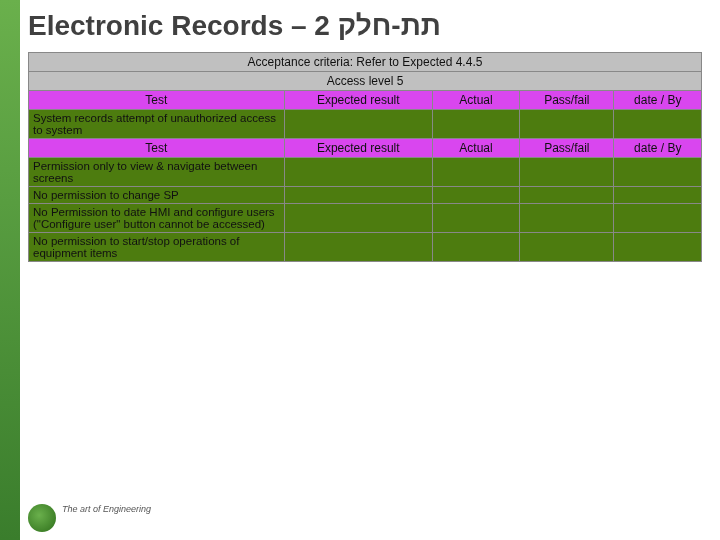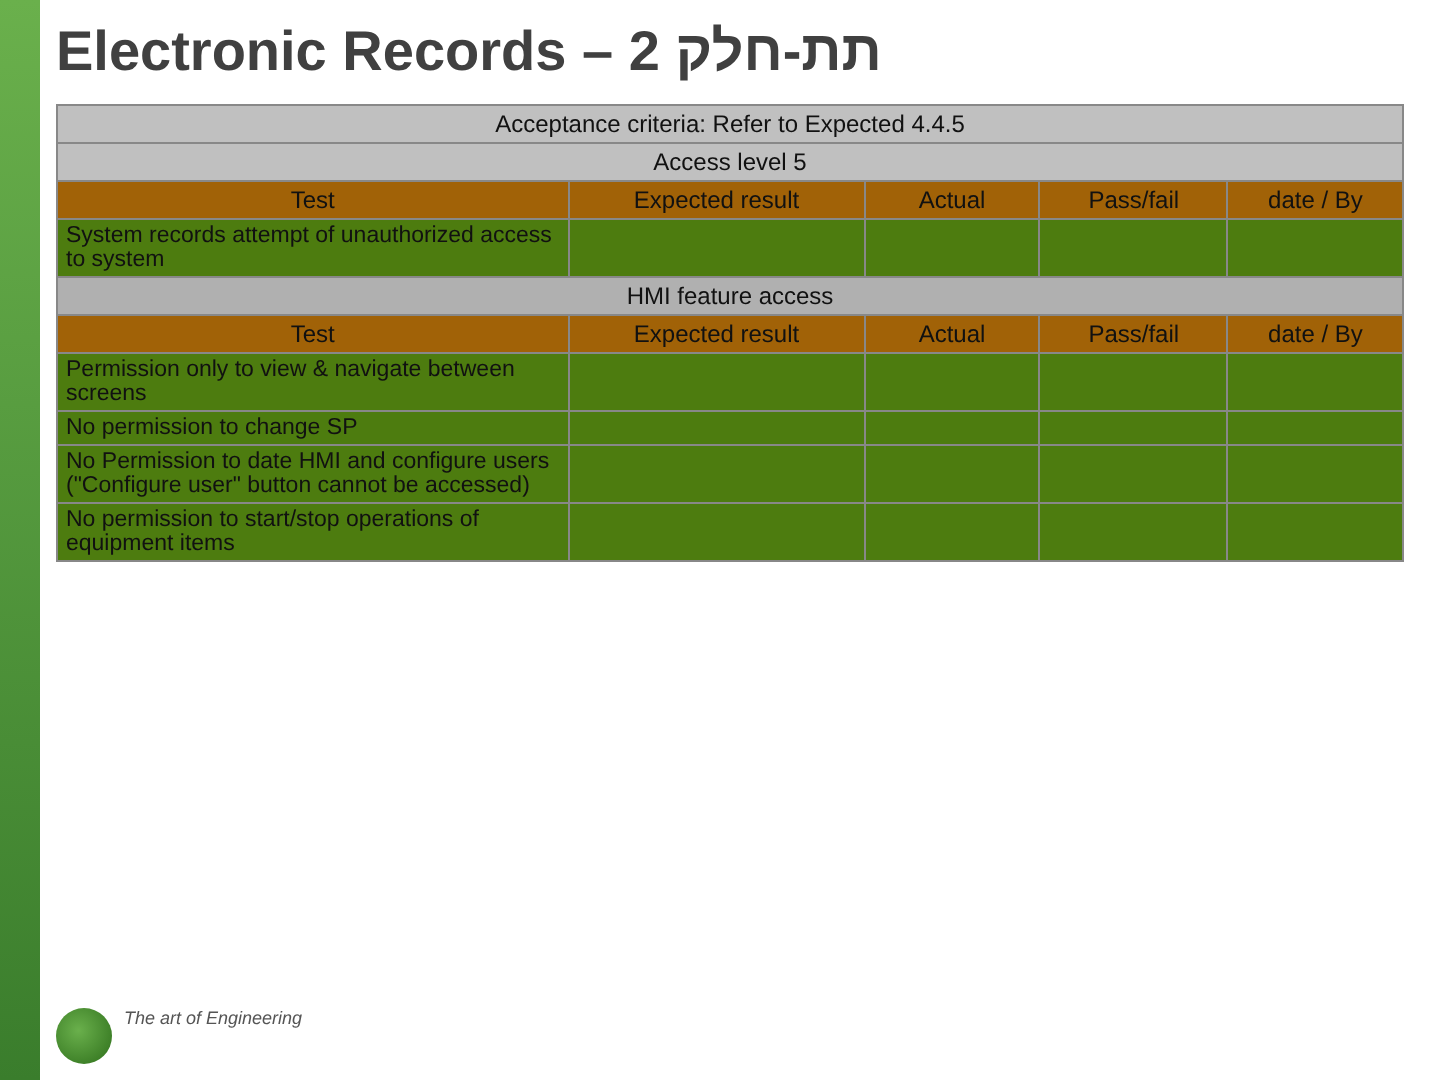--- a/index.html
+++ b/index.html
@@ -45,21 +45,21 @@
       padding: 2px 4px;
       vertical-align: middle;
     }
     .header-row td {
       background: #c0c0c0;
       text-align: center;
       font-weight: normal;
       font-size: 12px;
     }
     .col-header-row td {
-      background: #a16207;
+      background: #d946ef;
       text-align: center;
       font-weight: normal;
       font-size: 12px;
     }
     .data-row td {
       background: #4d7c0f;
       font-size: 11.5px;
     }
     .data-row td.center {
       text-align: center;
@@ -117,23 +117,20 @@
     </tr>
 
     <tr class="data-row">
       <td>System records attempt of unauthorized access to system</td>
       <td class="center"></td>
       <td class="center"></td>
       <td class="center"></td>
       <td class="center"></td>
     </tr>
 
-    <tr class="hmi-header">
-      <td colspan="5">HMI feature access</td>
-    </tr>
 
     <tr class="col-header-row">
       <td>Test</td>
       <td>Expected result</td>
       <td>Actual</td>
       <td>Pass/fail</td>
       <td>date / By</td>
     </tr>
 
     <tr class="data-row">

